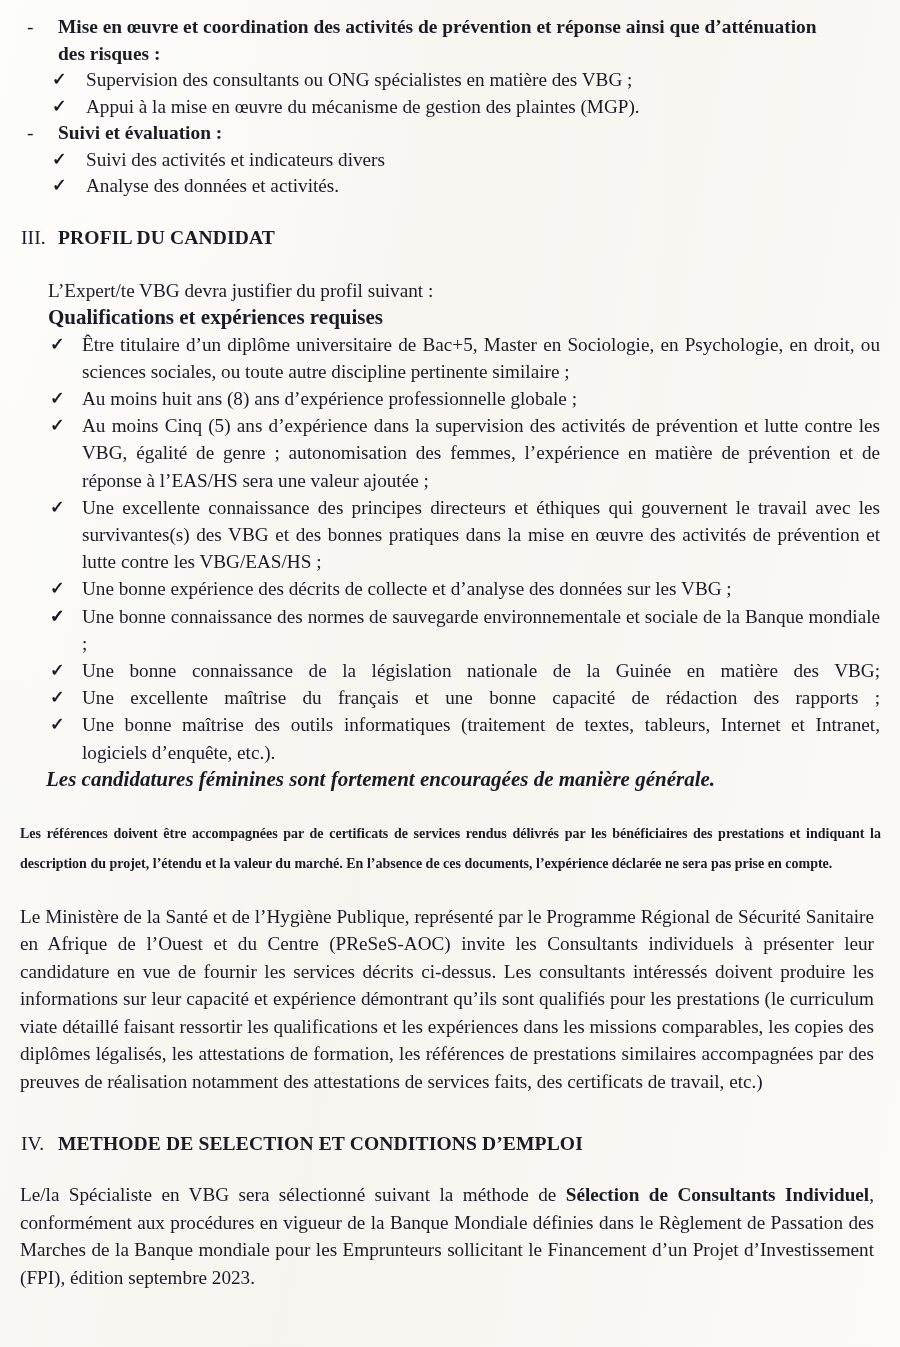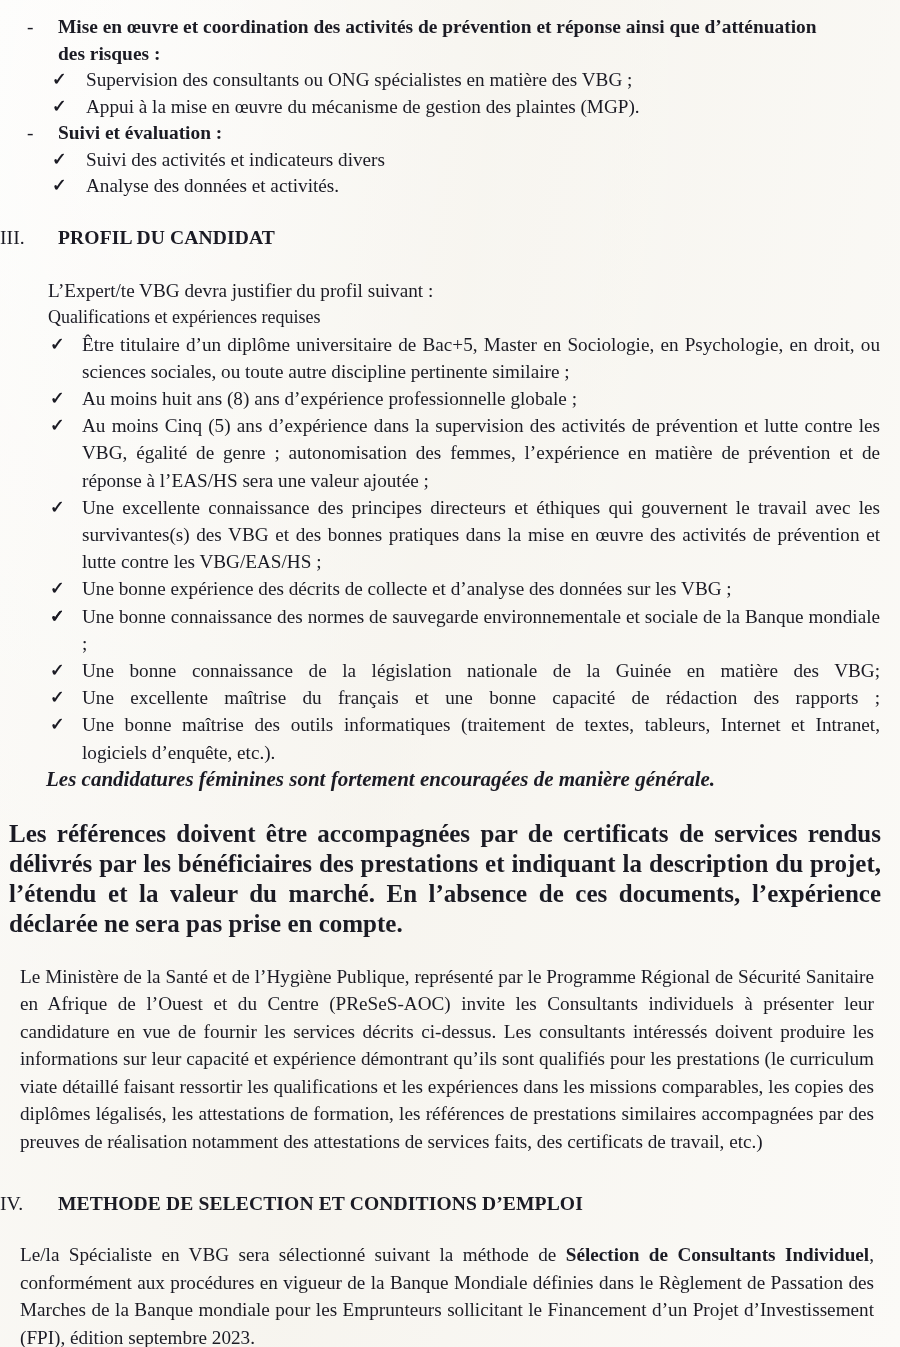--- a/index.html
+++ b/index.html
@@ -70,35 +70,36 @@
   .section-head {
     display: flex;
     font-weight: bold;
     font-size: 19.6px;
     line-height: 26px;
     letter-spacing: 0.1px;
   }
   .section-head .num {
     width: 58px;
     flex: 0 0 58px;
+    padding-left: 21px;
     box-sizing: border-box;
     font-weight: normal;
   }
   .section-head .title { flex: 1; }
 
   
   .indent-1 { margin-left: 48px; }
   .profile-intro {
     font-size: 19.2px;
     line-height: 27px;
   }
   .profile-sub {
-    font-size: 18px;
+    font-size: 21px;
     line-height: 27px;
-    font-weight: normal;
+    font-weight: bold;
   }
 
   
   .qual-list { margin: 0; padding: 0; list-style: none; }
   .qual-item {
     position: relative;
     padding-left: 82px;
     font-size: 19.2px;
     line-height: 27.2px;
     text-align: justify;
@@ -115,24 +116,24 @@
   }
   .fem-line {
     margin-left: 46px;
     font-weight: bold;
     font-size: 21px;
     line-height: 27px;
     font-style: italic;
   }
 
   .block-bold {
-    margin-left: 9px;
+    margin-left: 20px;
     margin-right: 19px;
     font-weight: bold;
-    font-size: 25px;
+    font-size: 14px;
     line-height: 30px;
     text-align: justify;
     text-justify: inter-word;
   }
   .block-plain {
     margin-left: 20px;
     margin-right: 26px;
     font-size: 19.2px;
     line-height: 27.5px;
     text-align: justify;

